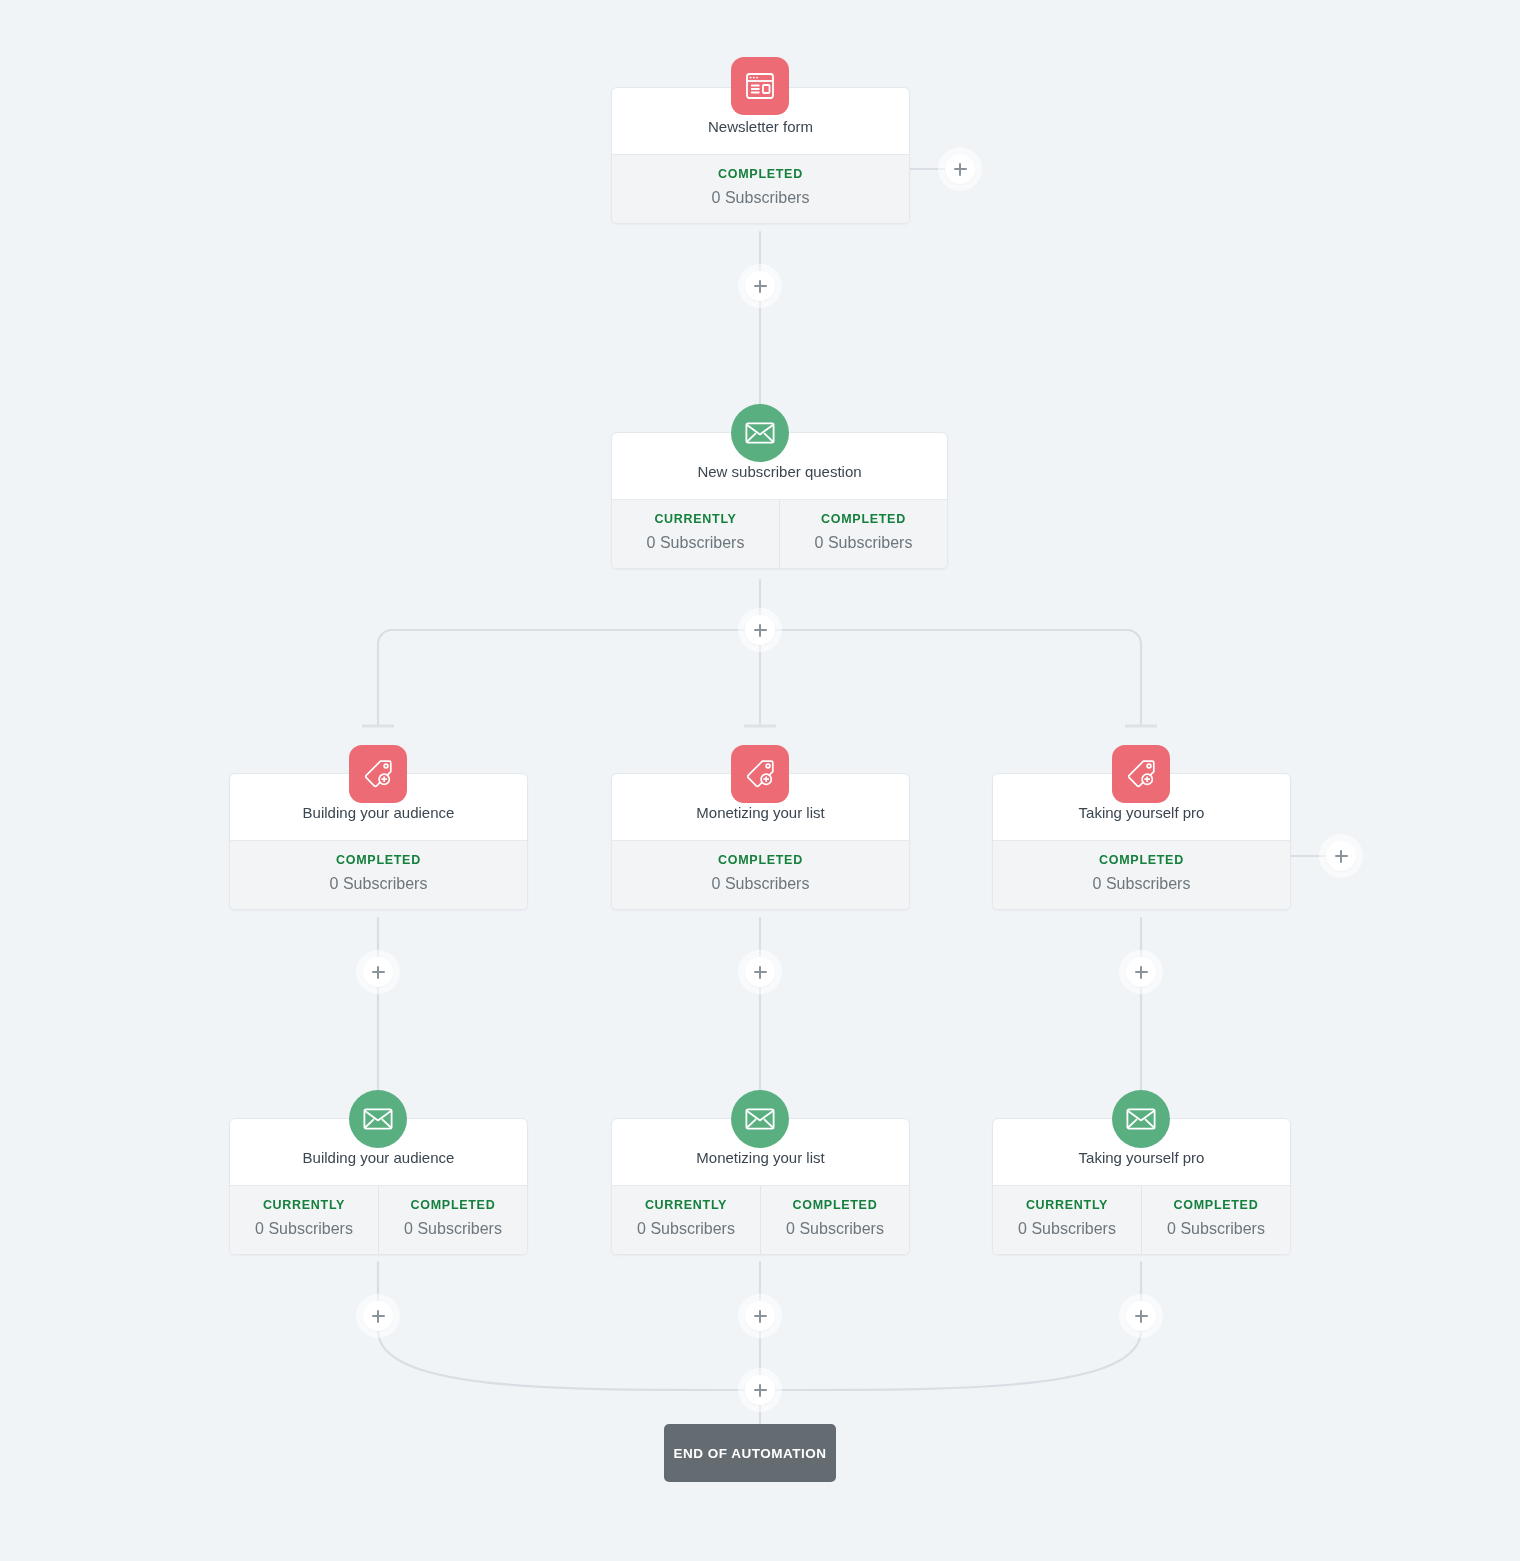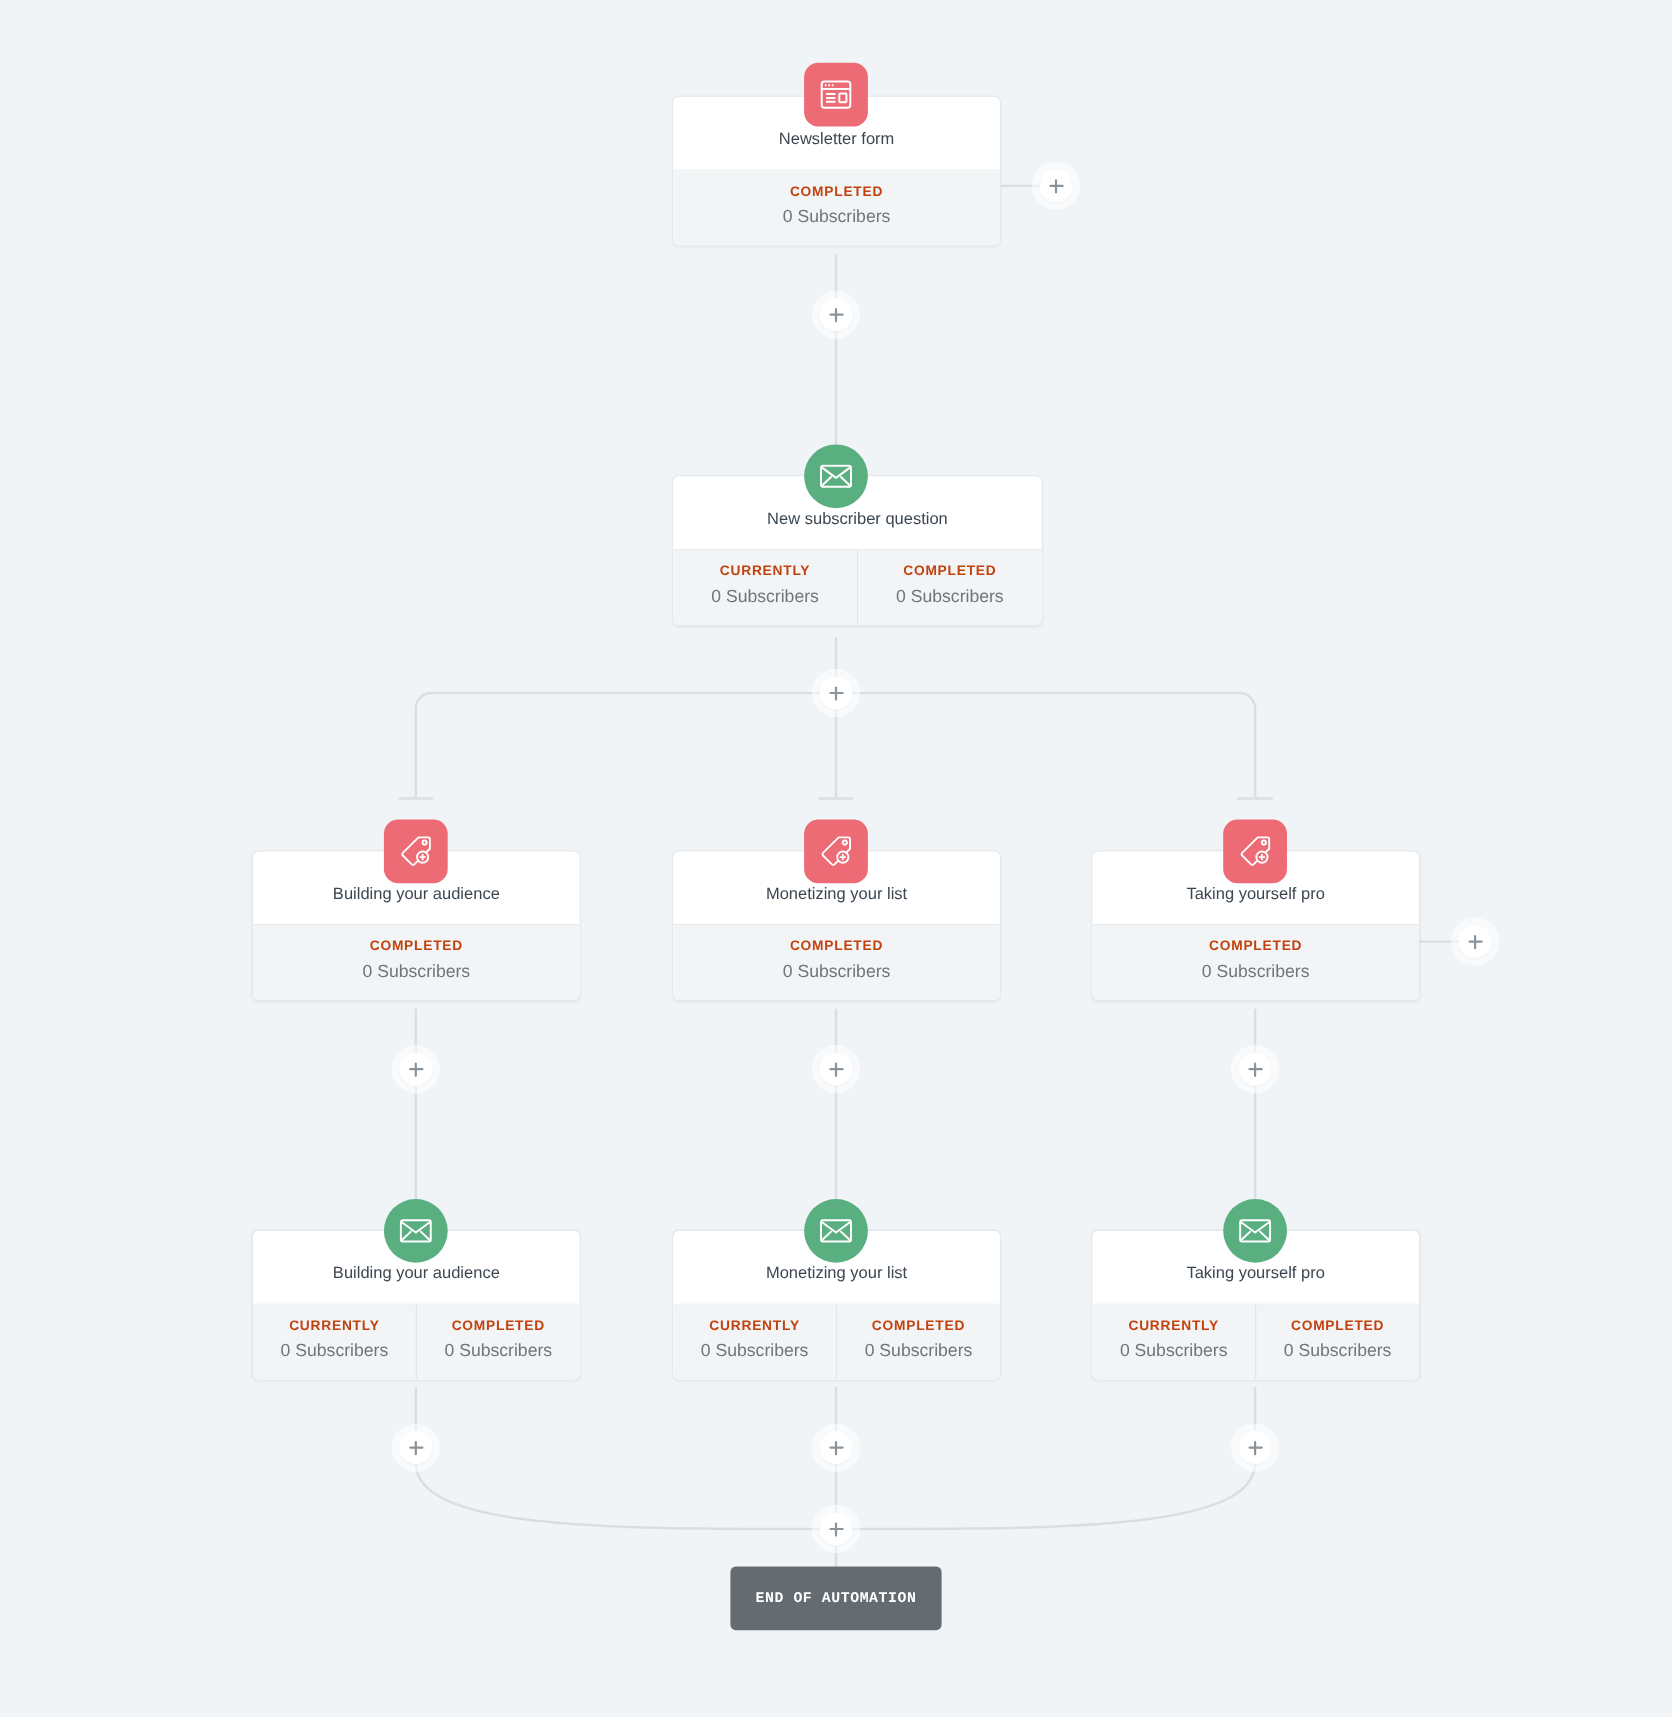--- a/index.html
+++ b/index.html
@@ -63,21 +63,21 @@
     text-align: center;
     padding: 12px 4px 16px;
   }
   .stat + .stat {
     border-left: 1px solid #e2e6e9;
   }
   .stat-label {
     font-size: 12.5px;
     font-weight: bold;
     letter-spacing: .7px;
-    color: #c2410c;
+    color: #15803d;
     margin-bottom: 8px;
   }
   .stat-value {
     font-size: 16px;
     color: #6d767d;
   }
 
   
   .badge {
     position: absolute;
@@ -338,21 +338,21 @@
     </div>
   </div>
   <div class="badge circle" style="left:1112px; top:1090px; background:#5aaf80;">
     <svg width="30" height="22" viewBox="0 0 30 22" stroke="#ffffff" stroke-width="1.8" fill="none" stroke-linejoin="round">
       <rect x="1.4" y="1.4" width="27.2" height="19.2" rx="1.6"></rect>
       <path d="M1.4 2.4 L15 12.4 L28.6 2.4"></path>
       <path d="M1.6 20 L11 11.2 M28.4 20 L19 11.2"></path>
     </svg>
   </div>
 
-  <div class="end-btn" style="left:664px; top:1424px; width:192px; height:58px;font-family:Liberation Mono, monospace;">
+  <div class="end-btn" style="left:664px; top:1424px; width:172px; height:58px;">
     <span>END OF AUTOMATION</span>
   </div>
 
   <div class="plus" style="left:960px;  top:169px;"></div>
   <div class="plus" style="left:760px;  top:286px;"></div>
   <div class="plus" style="left:760px;  top:630px;"></div>
   <div class="plus" style="left:1341px; top:856px;"></div>
   <div class="plus" style="left:378px;  top:972px;"></div>
   <div class="plus" style="left:760px;  top:972px;"></div>
   <div class="plus" style="left:1141px; top:972px;"></div>

